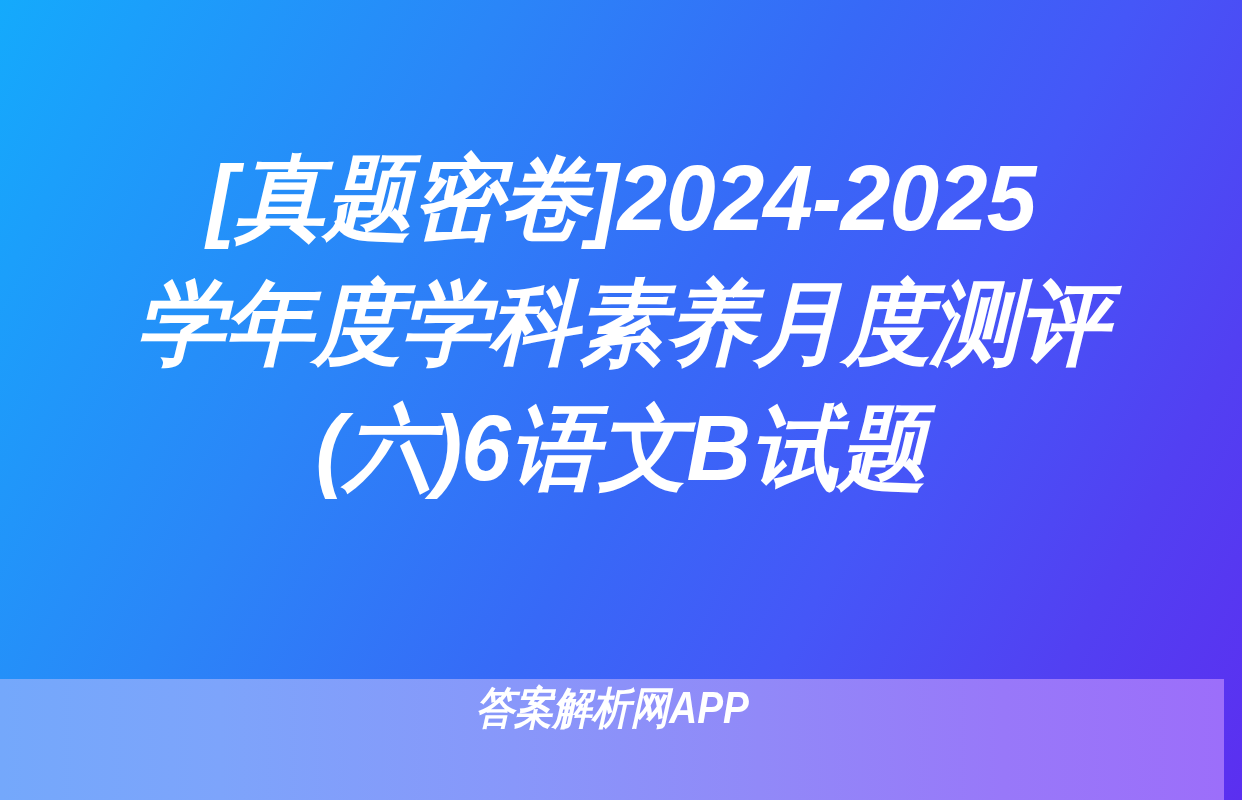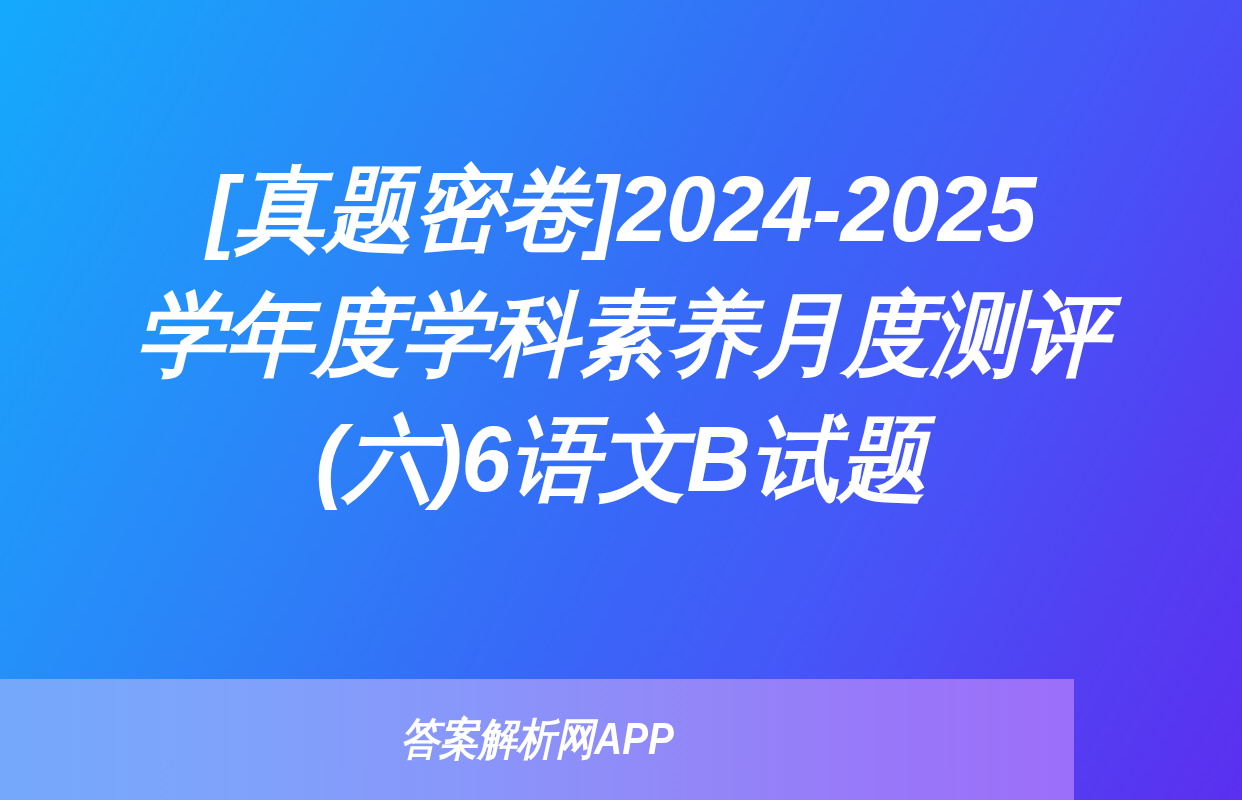--- a/index.html
+++ b/index.html
@@ -25,21 +25,21 @@
         #3769f7 52%,
         #4557f8 68%,
         #5240f2 85%,
         #5b2ff0 100%);
   }
 
   
   #title-block {
     position: absolute;
     left: 0;
-    top: 16px;
+    top: 5px;
     width: 1242px;
     height: 609px;
     display: flex;
     flex-direction: column;
     align-items: center;
     justify-content: center;
     padding-top: 28px;
     box-sizing: border-box;
   }
 
@@ -55,31 +55,30 @@
     text-align: center;
     transform: scaleX(0.97);
     transform-origin: center center;
   }
 
   
   #watermark-band {
     position: absolute;
     left: 0;
     top: 679px;
-    width: 1074px;
+    width: 1224px;
     height: 121px;
     background: linear-gradient(90deg,
         #74a8fb 0%,
         #7da4fb 18%,
         #8897fa 42%,
         #9189f8 62%,
         #9878f9 82%,
         #9c6efa 100%);
     display: flex;
-    align-items: center;
     justify-content: center;
   }
 
   #watermark-text {
     color: #ffffff;
     font-family: "Liberation Sans", "DejaVu Sans", sans-serif;
     font-weight: bold;
     font-style: italic;
     font-size: 44px;
     letter-spacing: 0px;

